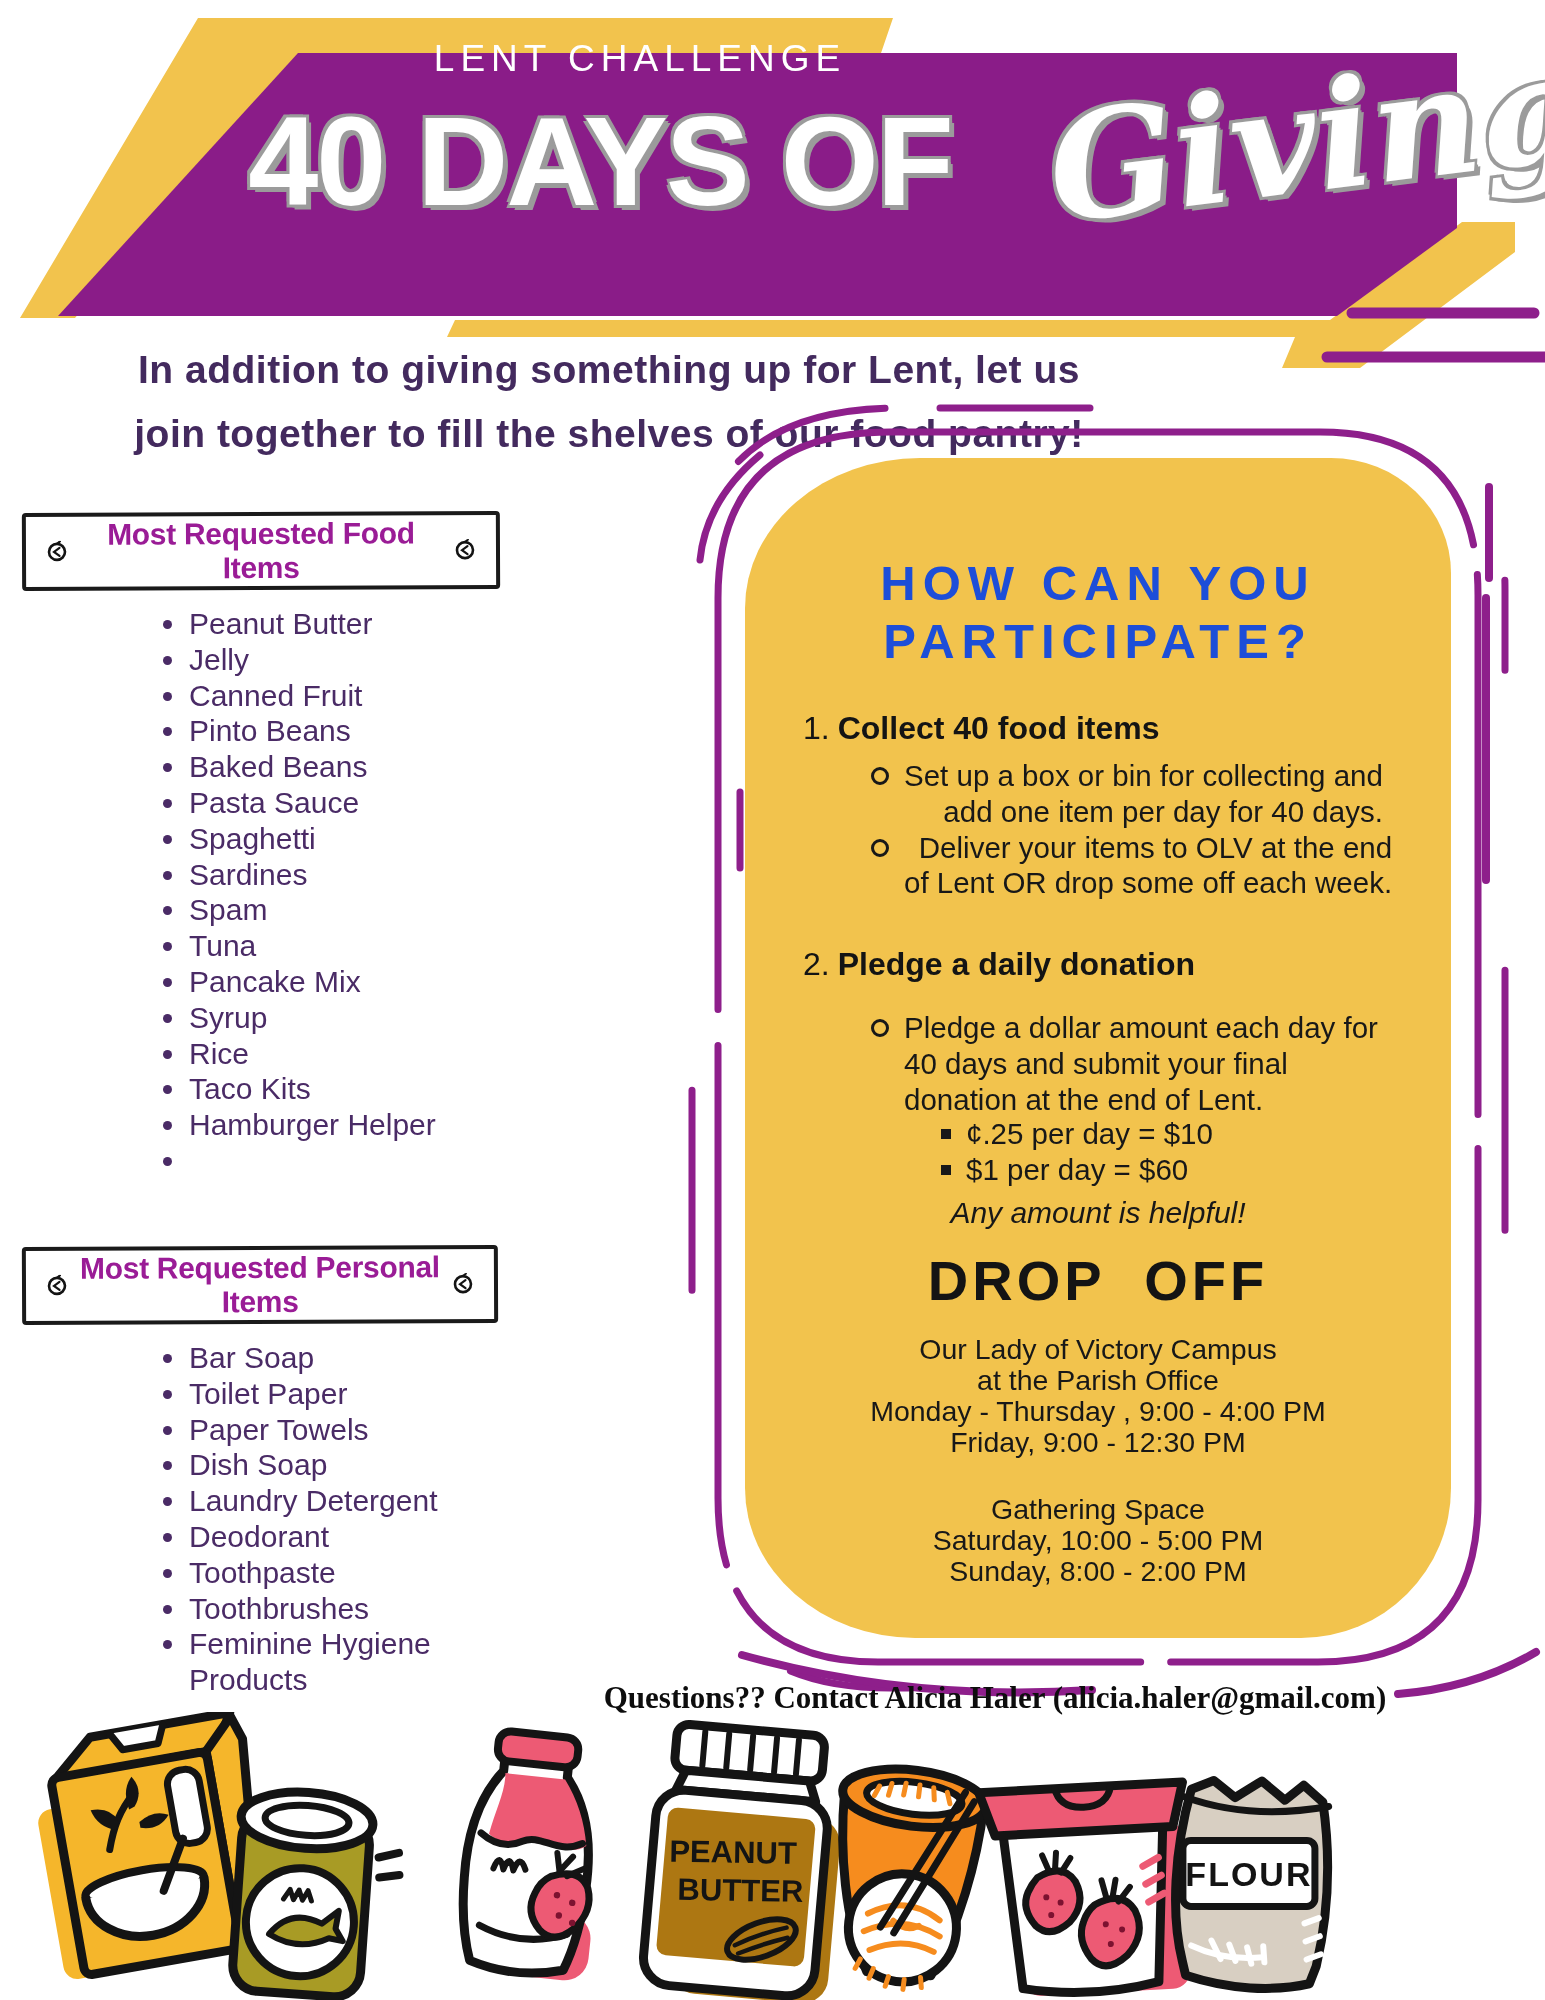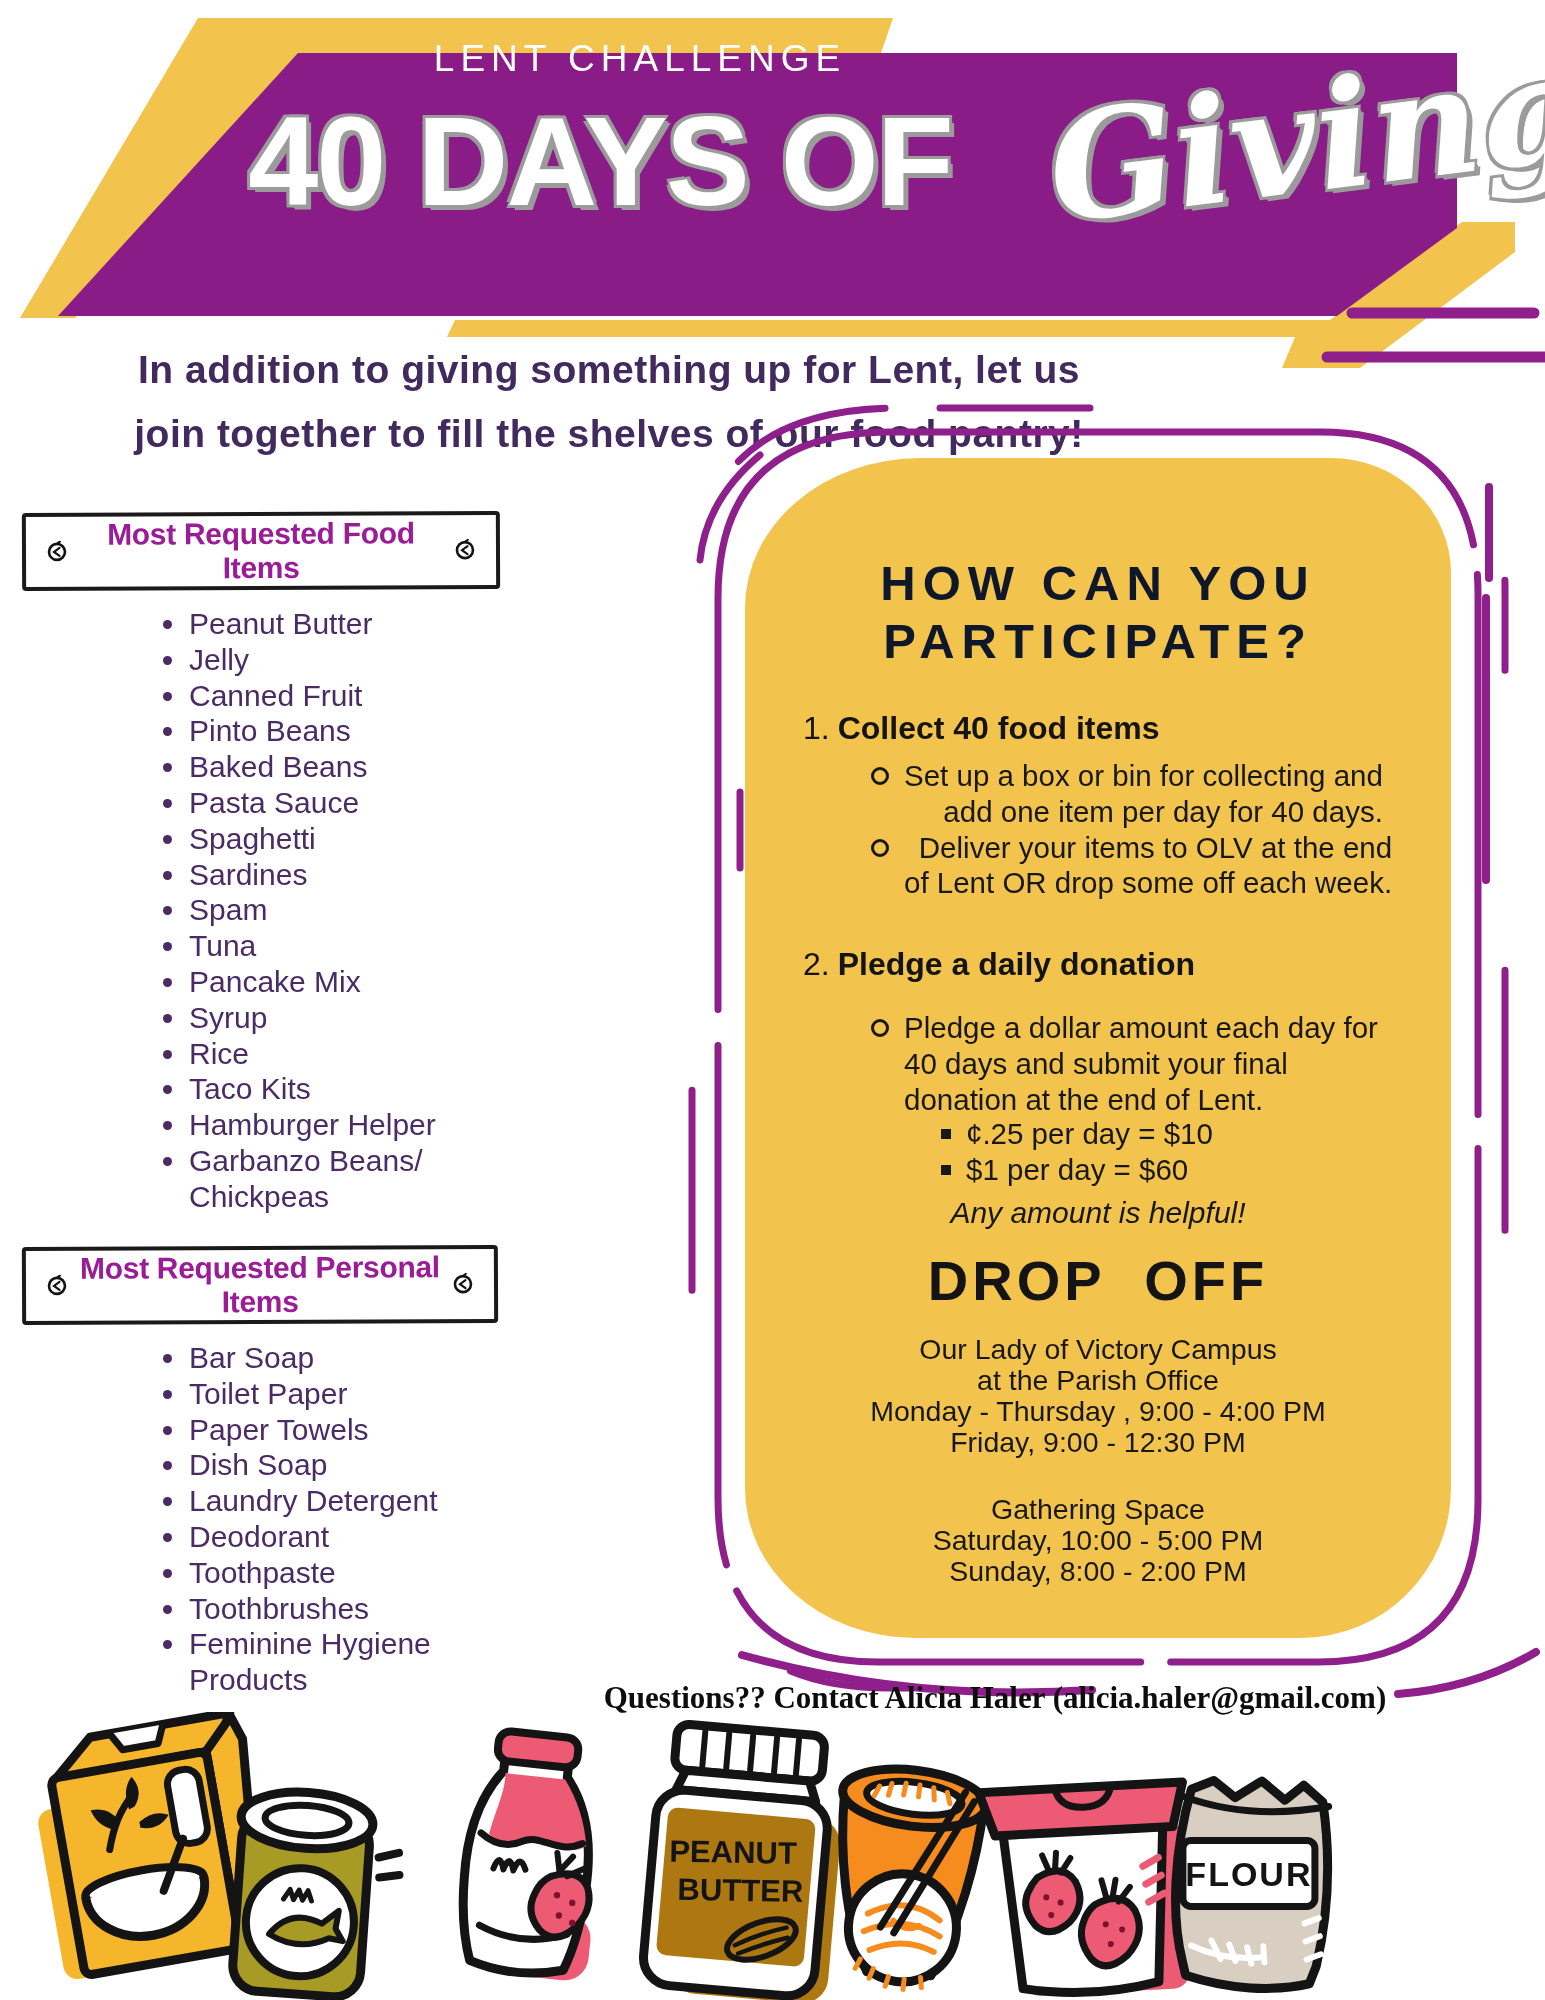--- a/index.html
+++ b/index.html
@@ -36,21 +36,21 @@
   .item-list{position:absolute;left:163px;}
   .item-list.food{top:606px;width:370px;}
   .item-list.personal{top:1340px;width:370px;}
   .item{display:flex;font-size:30px;color:#4a2b66;line-height:35.8px;}
   .item .dot{flex:none;width:9px;height:9px;border-radius:50%;background:#4a2b66;margin:14px 17px 0 0;}
   .item .txt{white-space:pre-line;}
 
   
   .panel{position:absolute;left:745px;top:458px;width:706px;height:1180px;
          background:#f2c34d;border-radius:175px 120px 150px 170px/150px 115px 150px 150px;}
-  .p-title{position:absolute;top:96px;left:0;width:100%;text-align:center;color:#0f172a;
+  .p-title{position:absolute;top:96px;left:0;width:100%;text-align:center;color:#1d4ed8;
          font-size:49px;font-weight:700;letter-spacing:7px;line-height:58px;}
   .step{position:absolute;left:58px;font-size:32px;color:#141414;}
   .step .num{font-weight:400;margin-right:8px;}
   .step .stitle{font-weight:700;}
   .step.s1{top:252px;}
   .step.s2{top:488px;}
   .bullets{position:absolute;left:126px;width:560px;}
   .bullets.bl1{top:300px;text-align:right;}
   .bullets.bl2{top:552px;}
   .b-item{display:flex;font-size:29.5px;line-height:35.8px;color:#181818;}
@@ -167,22 +167,20 @@
       <div class="item">
       <span class="dot"></span>
       <span class="txt">Taco Kits</span>
     </div>
       <div class="item">
       <span class="dot"></span>
       <span class="txt">Hamburger Helper</span>
     </div>
       <div class="item">
       <span class="dot"></span>
-      <span class="txt">Garbanzo Beans/
-Chickpeas</span>
     </div>
     </div>
 
   <div class="section-box b2">
     <svg width="22" height="22" viewBox="0 0 22 22">
       <circle cx="11" cy="11" r="8" fill="#fff" stroke="#141414" stroke-width="2.6"></circle>
       <path d="M13.5,7 L8,11 L13.5,15" fill="none" stroke="#141414" stroke-width="2.2" stroke-linecap="round"></path>
       <path d="M11,3 L14,0.5" stroke="#141414" stroke-width="2" stroke-linecap="round"></path>
     </svg>
     <div class="section-title">Most Requested Personal Items</div>

